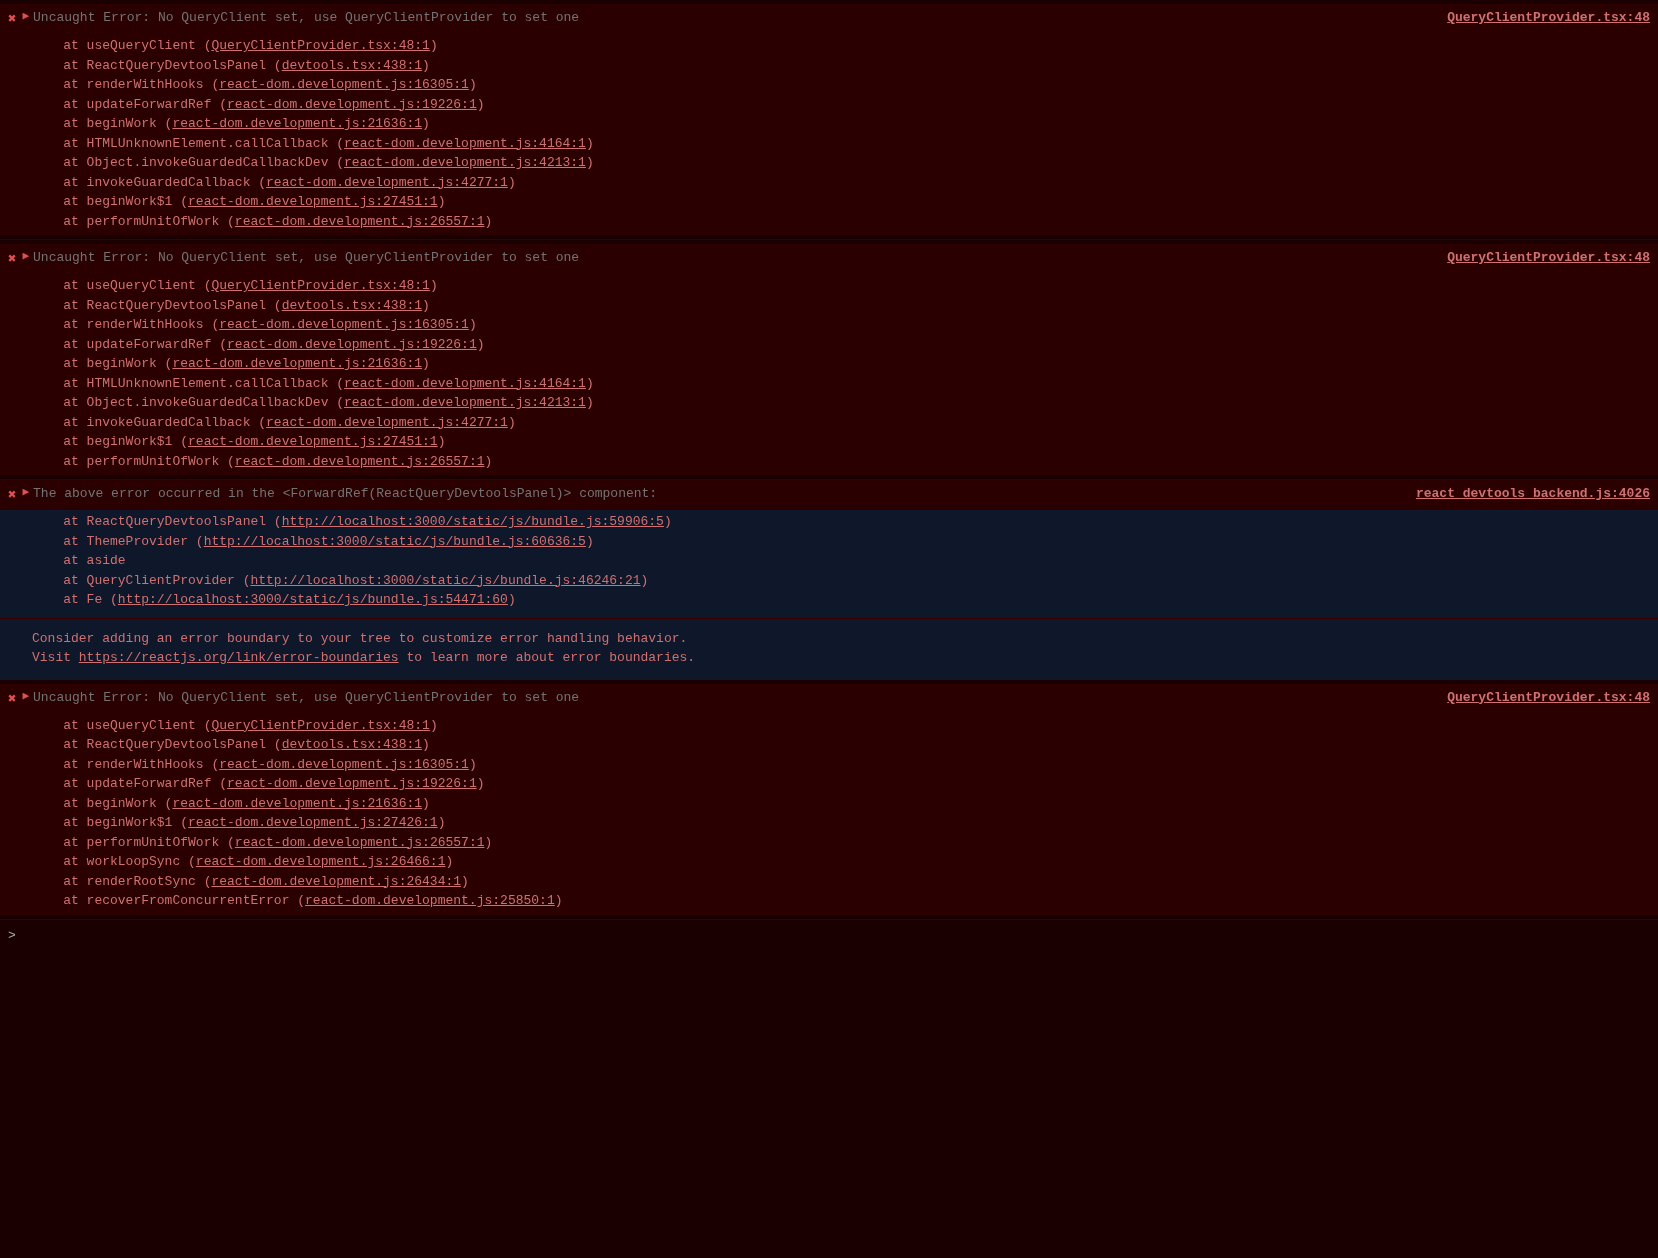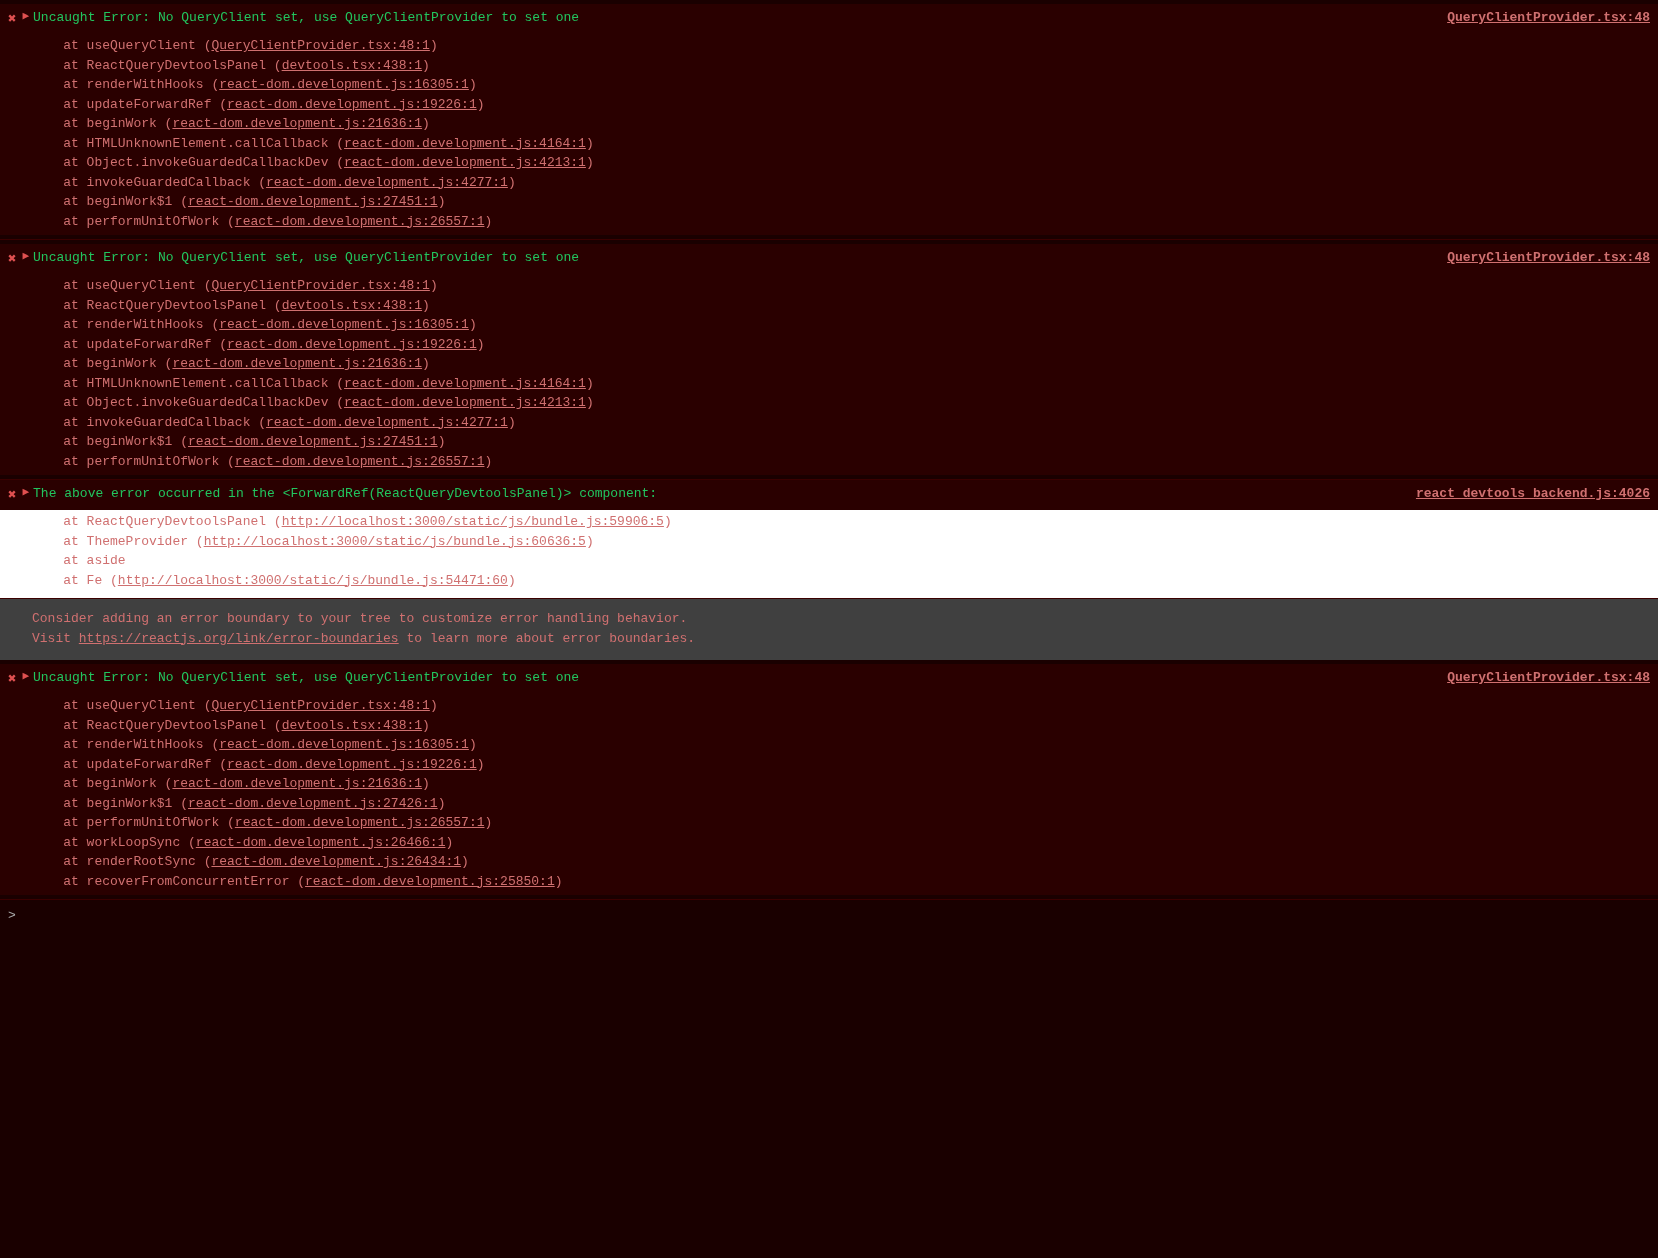--- a/index.html
+++ b/index.html
@@ -33,21 +33,21 @@
       flex-shrink: 0;
       font-size: 14px;
       margin-top: 1px;
     }
     .triangle {
       color: #e05050;
       margin-right: 4px;
       font-size: 11px;
     }
     .error-main-text {
-      color: #22c55e;
+      color: #737373;
       flex: 1;
     }
     .error-source {
       color: #f08080;
       text-decoration: underline;
       margin-left: auto;
       flex-shrink: 0;
       padding-left: 20px;
       font-weight: bold;
     }
@@ -69,25 +69,25 @@
       background-color: #2a0000;
     }
     .component-header {
       display: flex;
       align-items: flex-start;
       padding: 4px 8px;
       background-color: #2a0000;
     }
     .component-stack {
       padding: 2px 8px 8px 32px;
-      background-color: #ffffff;
+      background-color: #0f172a;
     }
     .suggestion-block {
       padding: 10px 32px 12px 32px;
-      background-color: #404040;
+      background-color: #0f172a;
       color: #d07070;
     }
     .suggestion-block a {
       color: #d07070;
       text-decoration: underline;
     }
     .bottom-prompt {
       padding: 6px 8px;
       color: #888;
       font-size: 13px;
@@ -147,20 +147,21 @@
     <div class="component-header">
       <span class="error-icon">✖</span>
       <span class="triangle">▶</span>
       <span class="error-main-text">The above error occurred in the &lt;ForwardRef(ReactQueryDevtoolsPanel)&gt; component:</span>
       <span class="error-source link">react_devtools_backend.js:4026</span>
     </div>
     <div class="component-stack">
       <span class="stack-line">    at ReactQueryDevtoolsPanel (<span class="link">http://localhost:3000/static/js/bundle.js:59906:5</span>)</span>
       <span class="stack-line">    at ThemeProvider (<span class="link">http://localhost:3000/static/js/bundle.js:60636:5</span>)</span>
       <span class="stack-line">    at aside</span>
+      <span class="stack-line">    at QueryClientProvider (<span class="link">http://localhost:3000/static/js/bundle.js:46246:21</span>)</span>
       <span class="stack-line">    at Fe (<span class="link">http://localhost:3000/static/js/bundle.js:54471:60</span>)</span>
     </div>
   </div>
 
   <div class="suggestion-block">
     <div>Consider adding an error boundary to your tree to customize error handling behavior.</div>
     <div>
       <span>Visit </span><a class="link">https://reactjs.org/link/error-boundaries</a><span> to learn more about error boundaries.</span>
     </div>
   </div>

